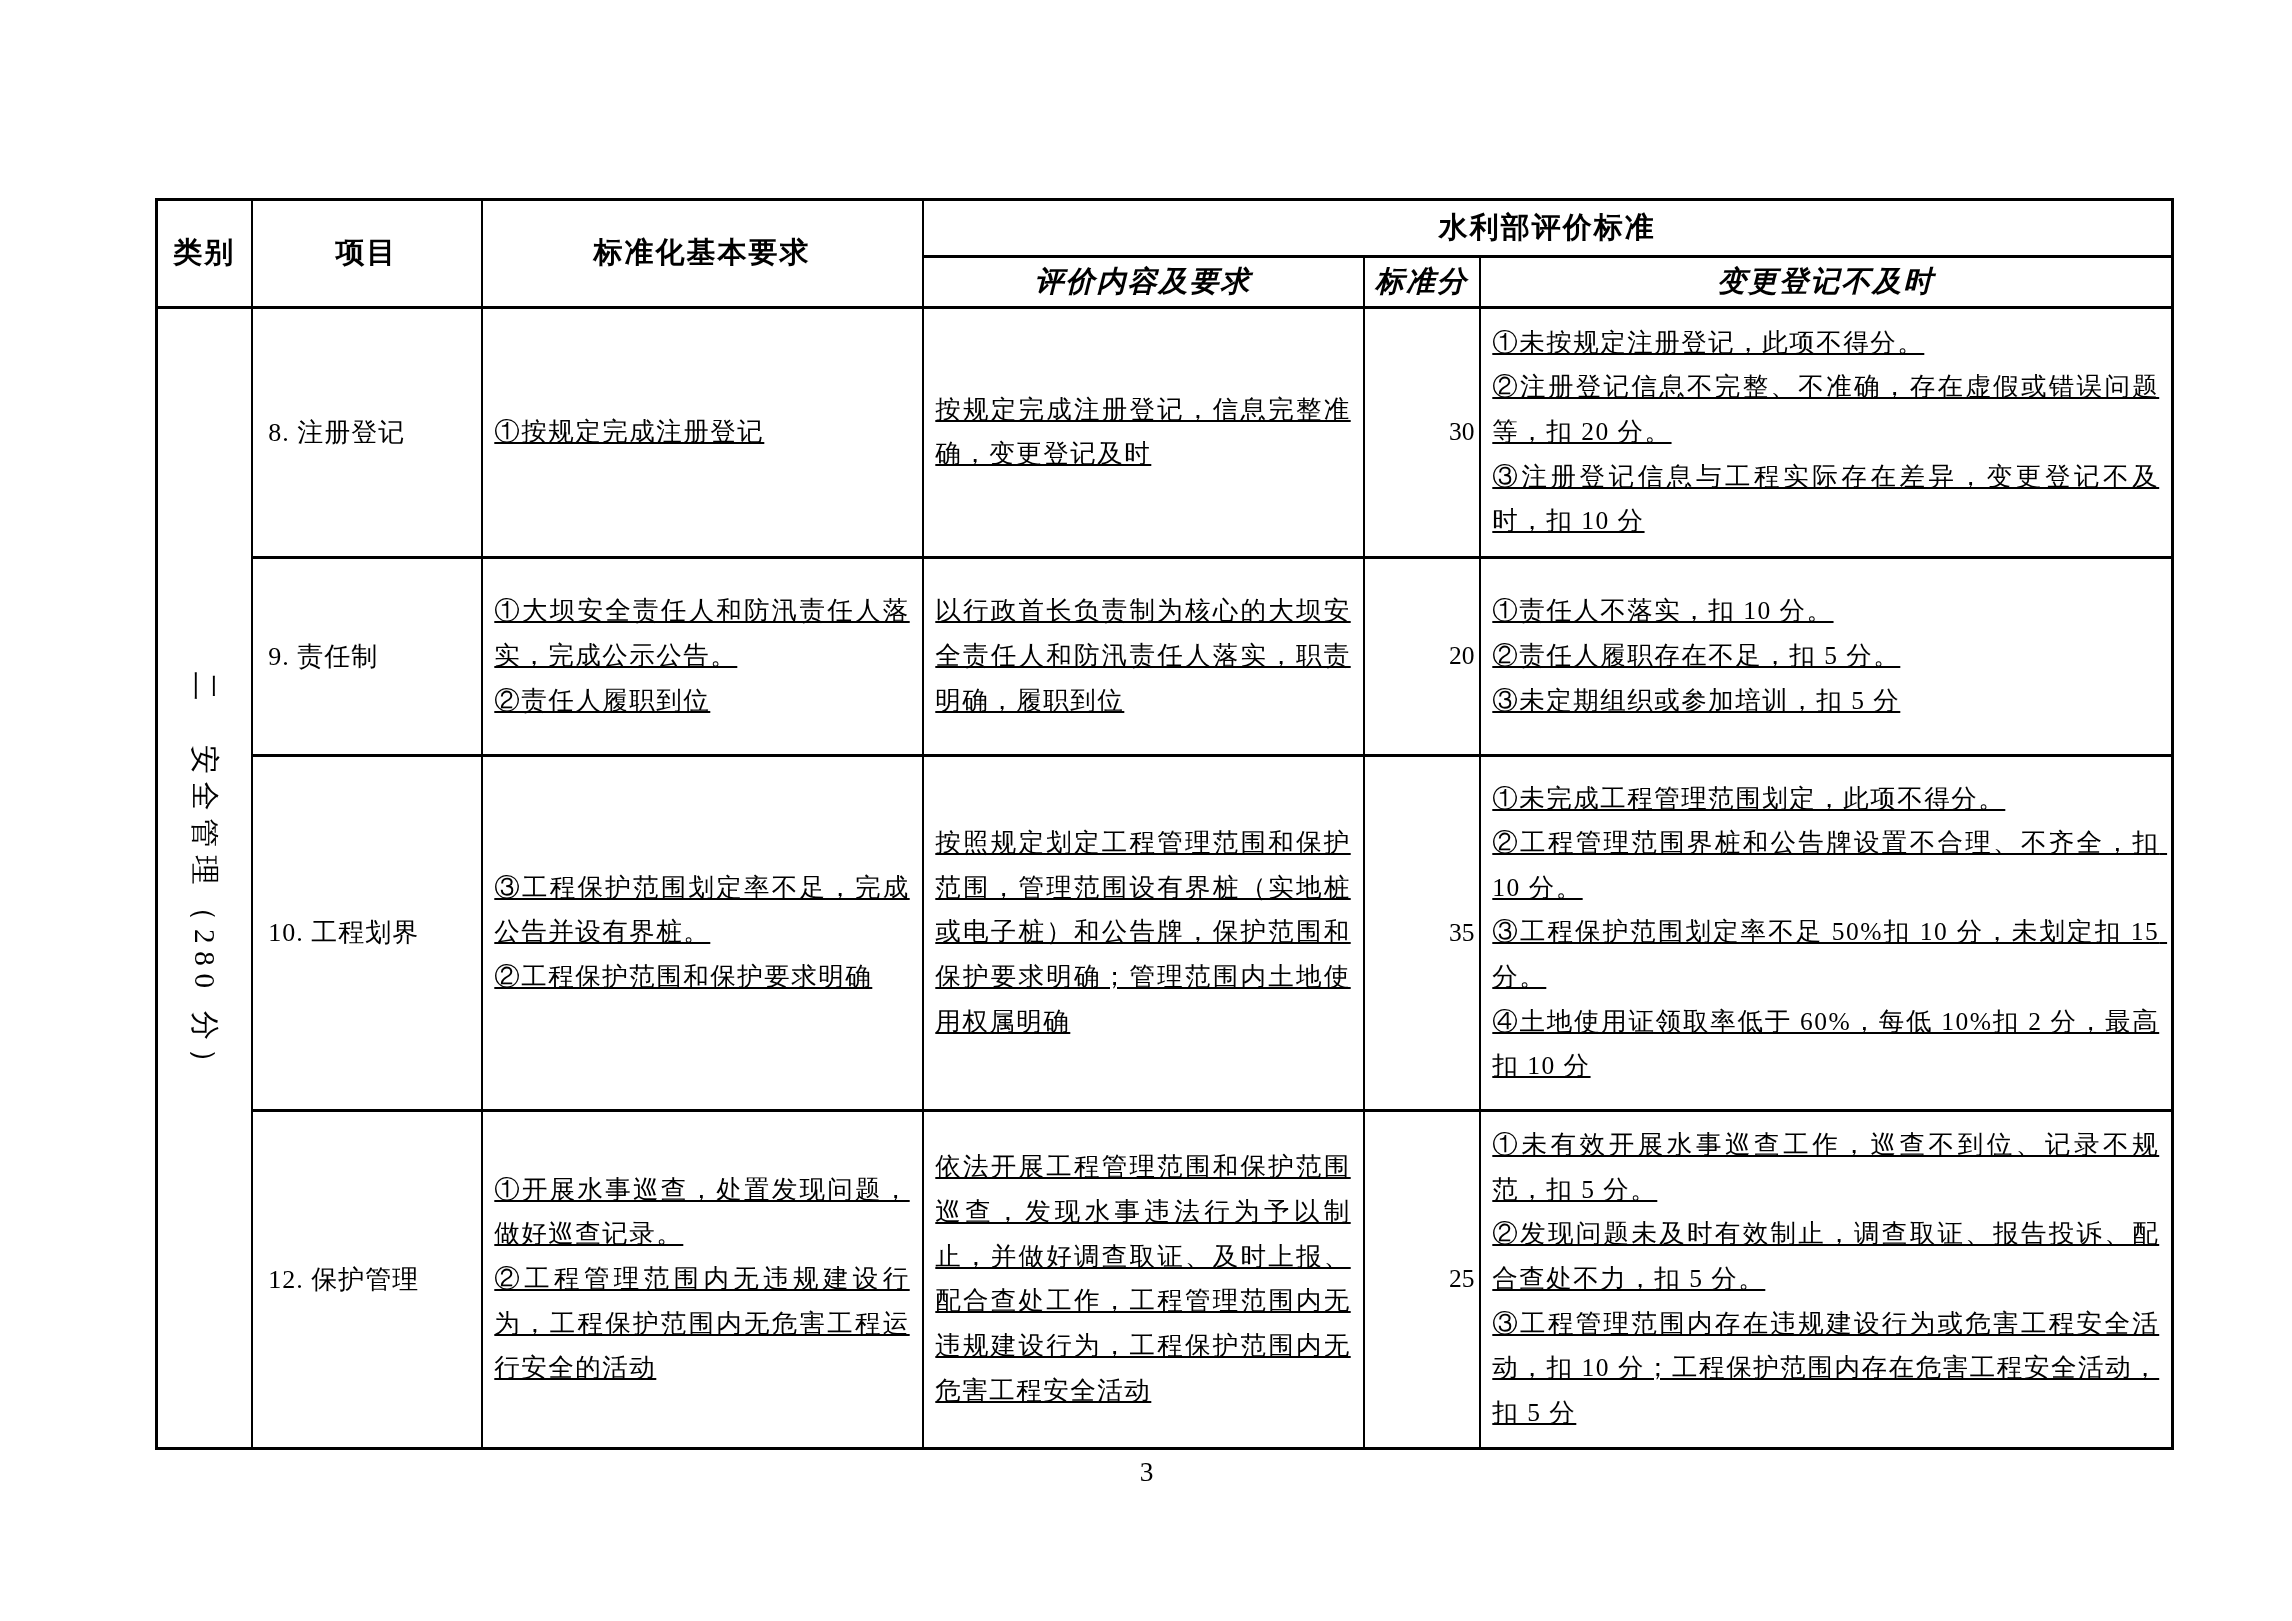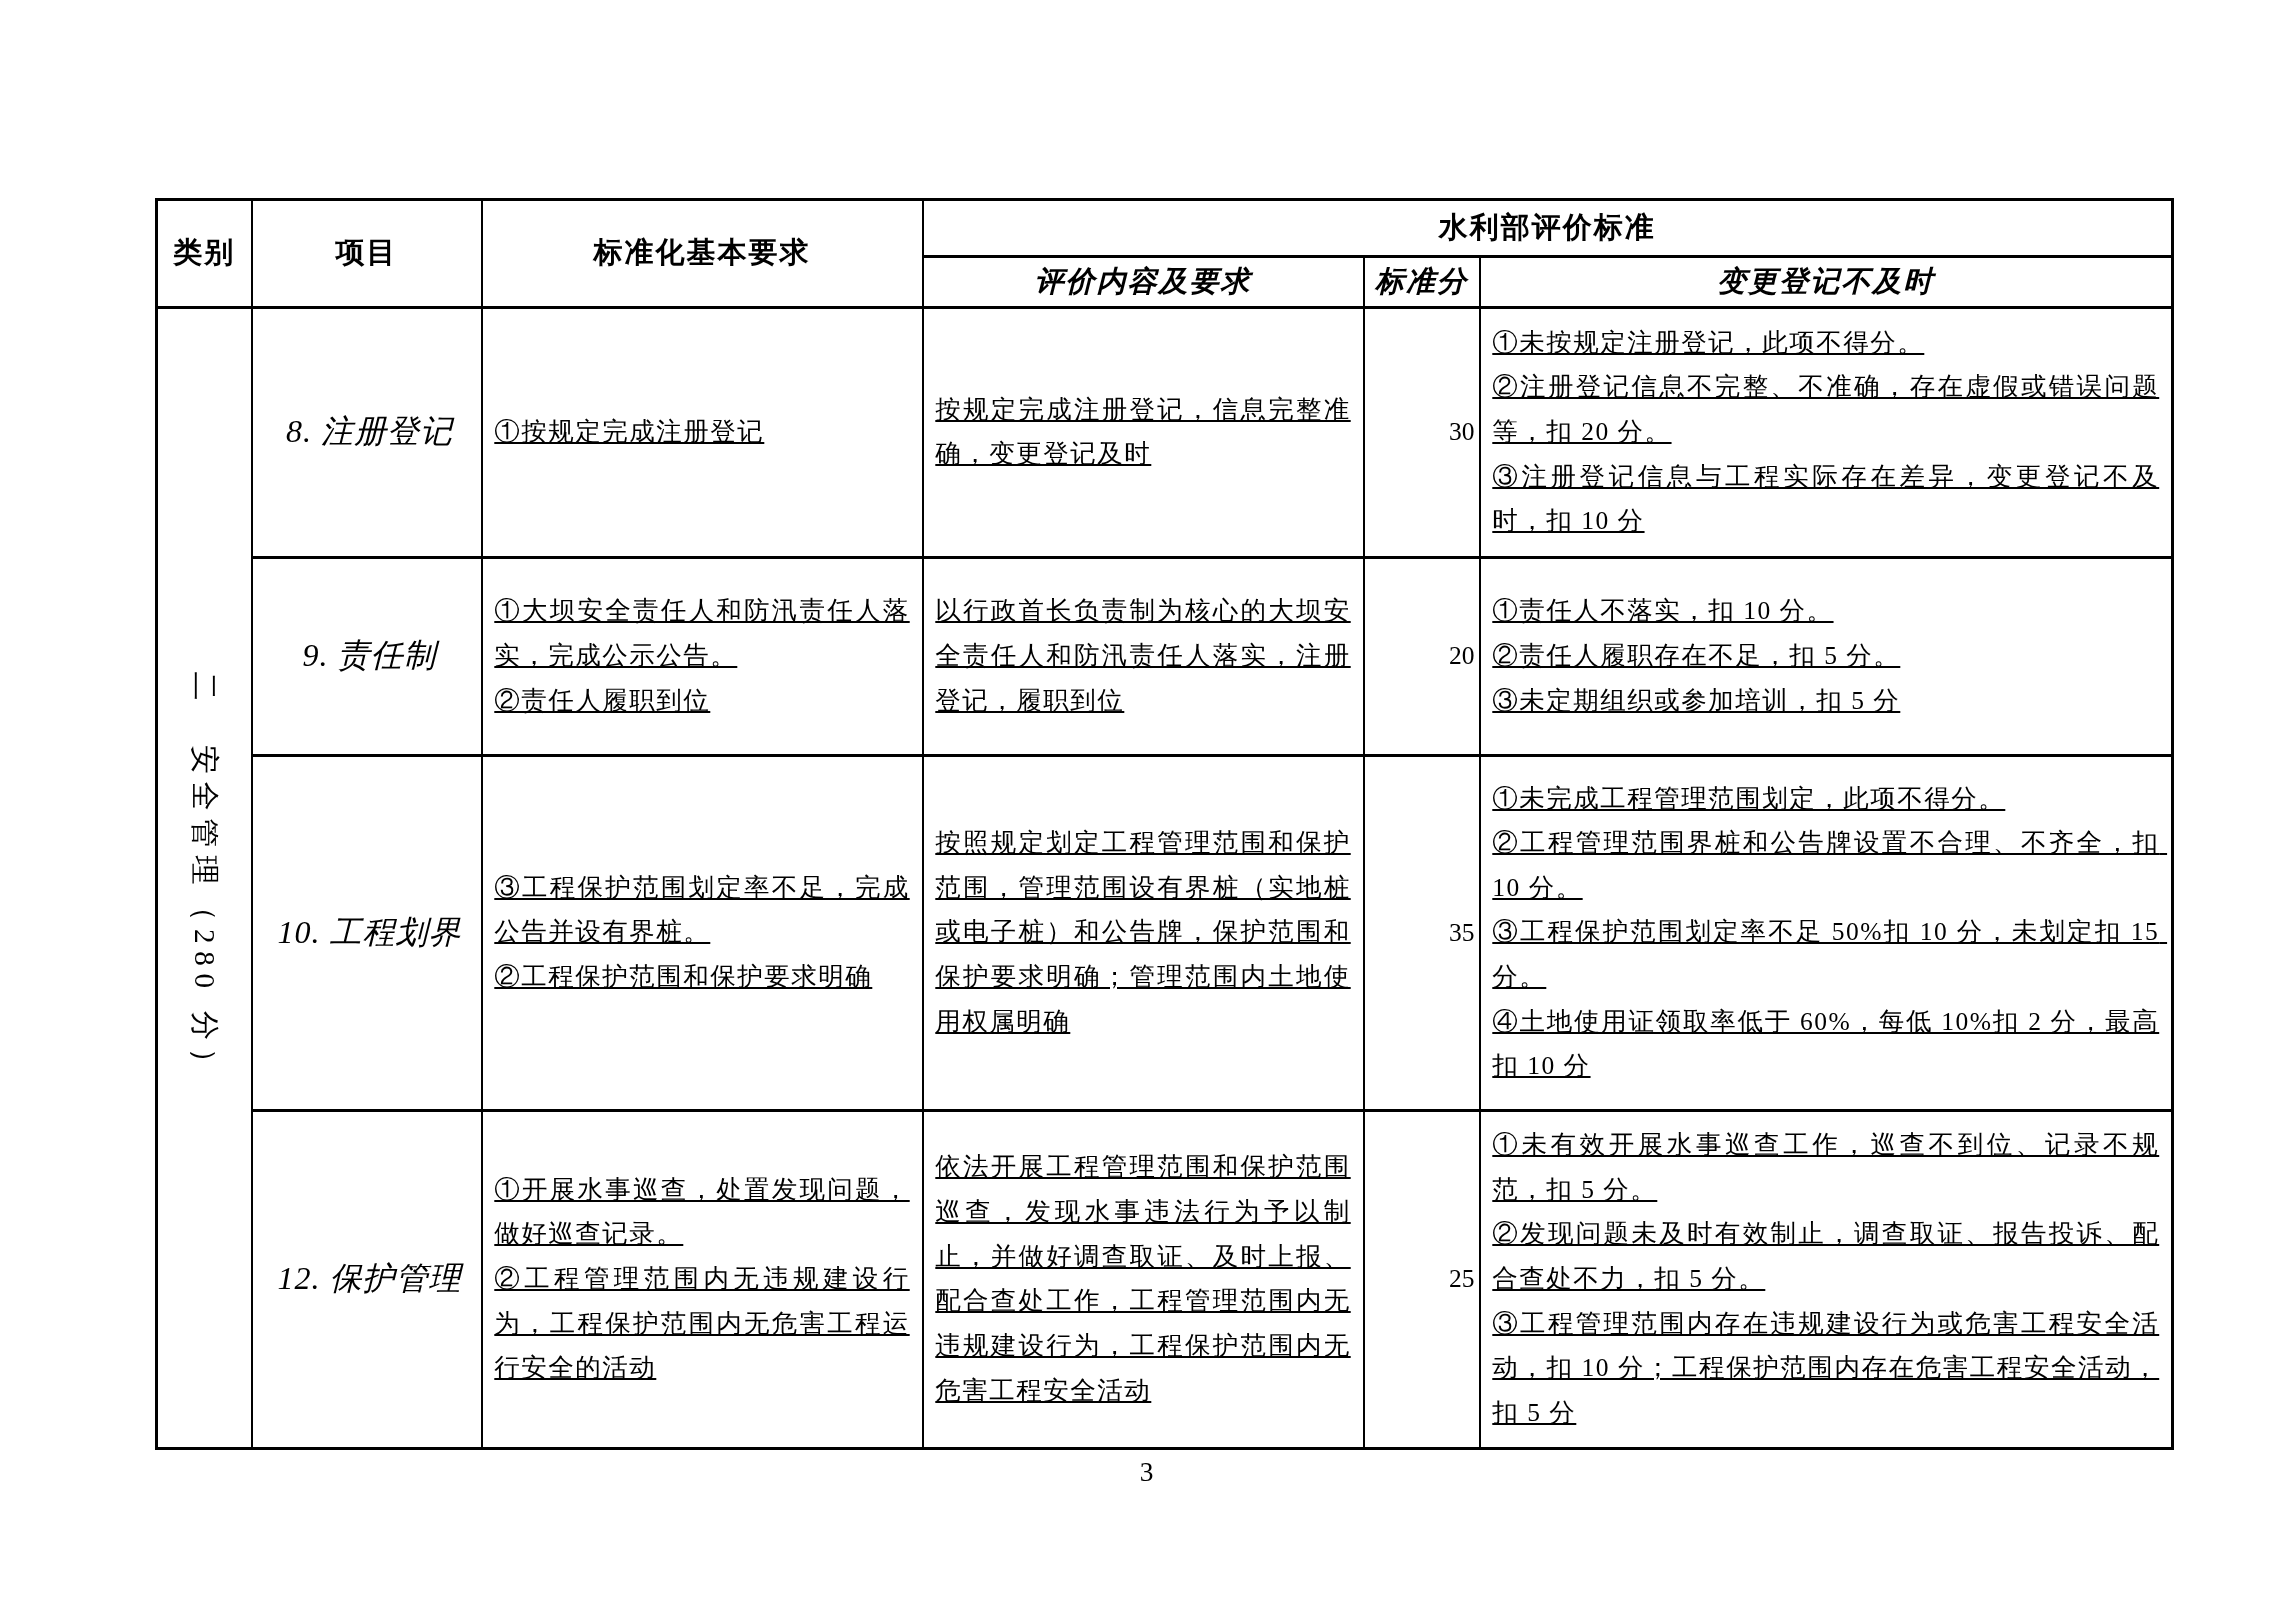--- a/index.html
+++ b/index.html
@@ -59,27 +59,26 @@
     font-size: 25.5px;
     line-height: 1.75;
     letter-spacing: 1.5px;
     padding: 9.8px 11.8px;
     text-align: justify;
     white-space: pre-wrap;
     vertical-align: middle;
     text-decoration: underline;
   }
   td.item {
-    font-size: 32px;
+    font-size: 26px;
     letter-spacing: 1px;
     padding: 9.8px 9.8px 9.8px 15.7px;
-    text-align: center;
+    text-align: left;
     vertical-align: middle;
     white-space: nowrap;
-    font-style: italic;
   }
   td.score {
     font-size: 25.5px;
     text-align: right;
     vertical-align: middle;
     padding: 3.9px;
   }
   td.cat-cell {
     position: relative;
     padding: 0;
@@ -141,21 +140,21 @@
       <td class="score">30</td>
       <td class="body">①未按规定注册登记，此项不得分。
 ②注册登记信息不完整、不准确，存在虚假或错误问题等，扣 20 分。
 ③注册登记信息与工程实际存在差异，变更登记不及时，扣 10 分</td>
     </tr>
 
     <tr class="r2">
       <td class="item">9. 责任制</td>
       <td class="body">①大坝安全责任人和防汛责任人落实，完成公示公告。
 ②责任人履职到位</td>
-      <td class="body">以行政首长负责制为核心的大坝安全责任人和防汛责任人落实，注册登记，履职到位</td>
+      <td class="body">以行政首长负责制为核心的大坝安全责任人和防汛责任人落实，职责明确，履职到位</td>
       <td class="score">20</td>
       <td class="body">①责任人不落实，扣 10 分。
 ②责任人履职存在不足，扣 5 分。
 ③未定期组织或参加培训，扣 5 分</td>
     </tr>
 
     <tr class="r3">
       <td class="item">10. 工程划界</td>
       <td class="body">③工程保护范围划定率不足，完成公告并设有界桩。
 ②工程保护范围和保护要求明确</td>

